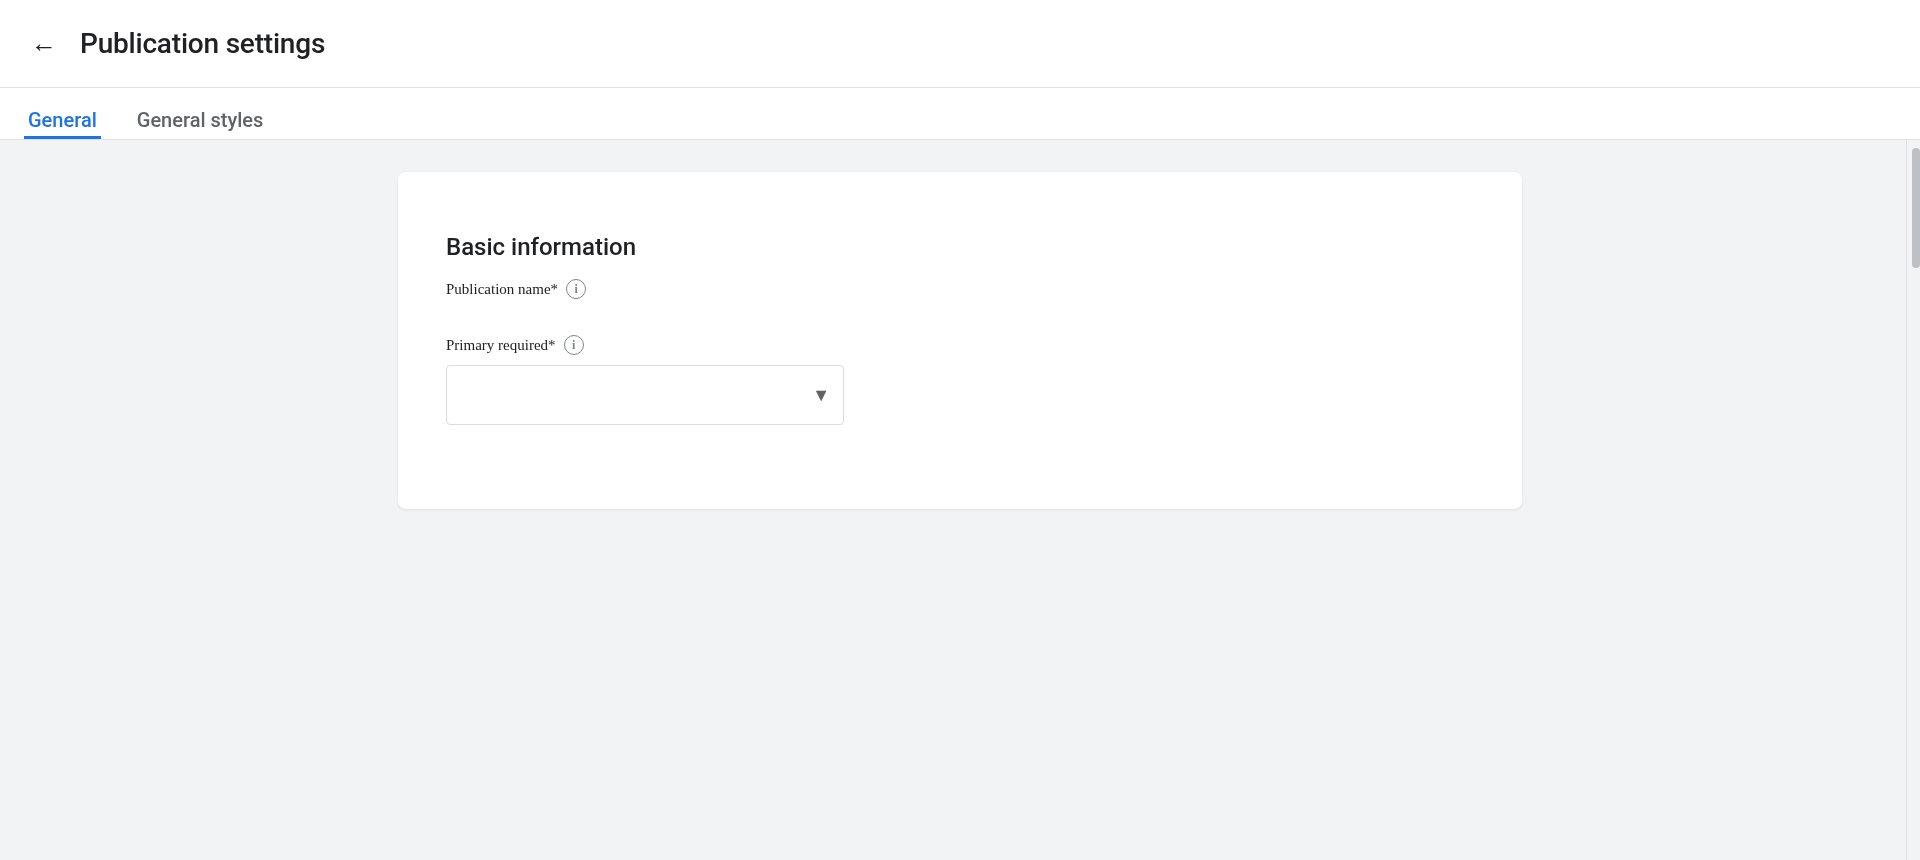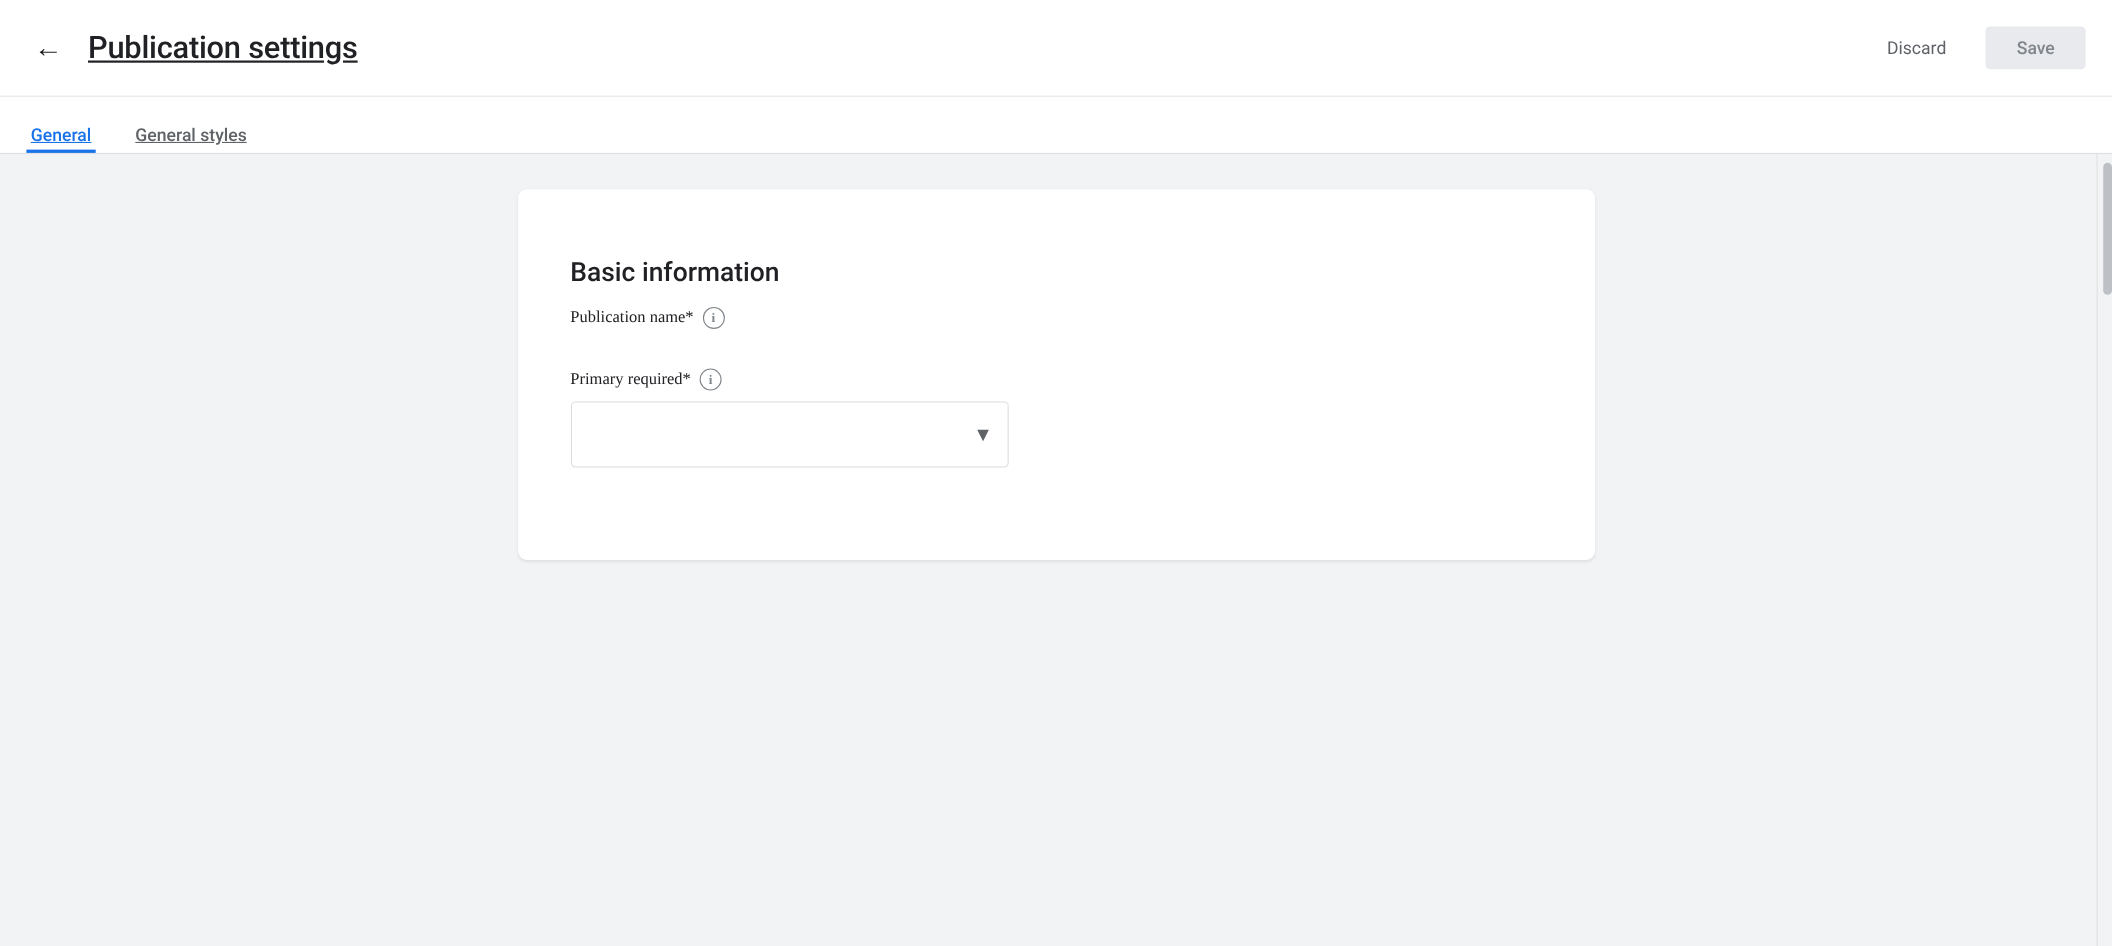--- a/index.html
+++ b/index.html
@@ -47,21 +47,20 @@
       height: 40px;
       border-radius: 50%;
       padding: 0;
     }
 
     .page-title {
       font-size: 28px;
       font-weight: 500;
       color: #202124;
       letter-spacing: -0.2px;
-      text-decoration: underline;
     }
 
     .header-right {
       display: flex;
       align-items: center;
       gap: 16px;
     }
 
     .discard-button {
       background: none;
@@ -90,29 +89,28 @@
     .tabs-bar {
       background: #fff;
       display: flex;
       align-items: flex-end;
       padding: 0 24px;
       border-bottom: 1px solid #e0e0e0;
       height: 52px;
     }
 
     .tab {
-      font-size: 16px;
+      font-size: 20px;
       padding: 4px 4px;
       margin-right: 32px;
       cursor: pointer;
       border-bottom: 3px solid transparent;
       color: #5f6368;
       font-weight: 500;
       white-space: nowrap;
-      text-decoration: underline;
     }
 
     .tab.active {
       color: #1a73e8;
       border-bottom: 3px solid #1a73e8;
     }
 
     
     .main-content {
       background: #f1f3f4;
@@ -145,21 +143,21 @@
       position: relative;
       left: 2px;
       top: 4px;
     }
 
     
     .card {
       background: #fff;
       border-radius: 8px;
       padding: 61px 48px 48px 48px;
-      width: 979px;
+      width: 1124px;
       max-width: 95%;
       box-shadow: 0 1px 3px rgba(0,0,0,0.08);
     }
 
     .card-title {
       font-size: 24px;
       font-weight: 500;
       color: #202124;
       margin-bottom: 18px;
     }
@@ -251,24 +249,20 @@
       font-size: 18px;
     }
   </style>
 </head>
 <body>
 
 <div class="header">
   <div class="header-left">
     <button class="back-button">←</button>
     <h1 class="page-title">Publication settings</h1>
-  </div>
-  <div class="header-right">
-    <button class="discard-button">Discard</button>
-    <button class="save-button">Save</button>
   </div>
 </div>
 
 <div class="tabs-bar">
   <div class="tab active">General</div>
   <div class="tab">General styles</div>
 </div>
 
 <div class="main-content">
 

